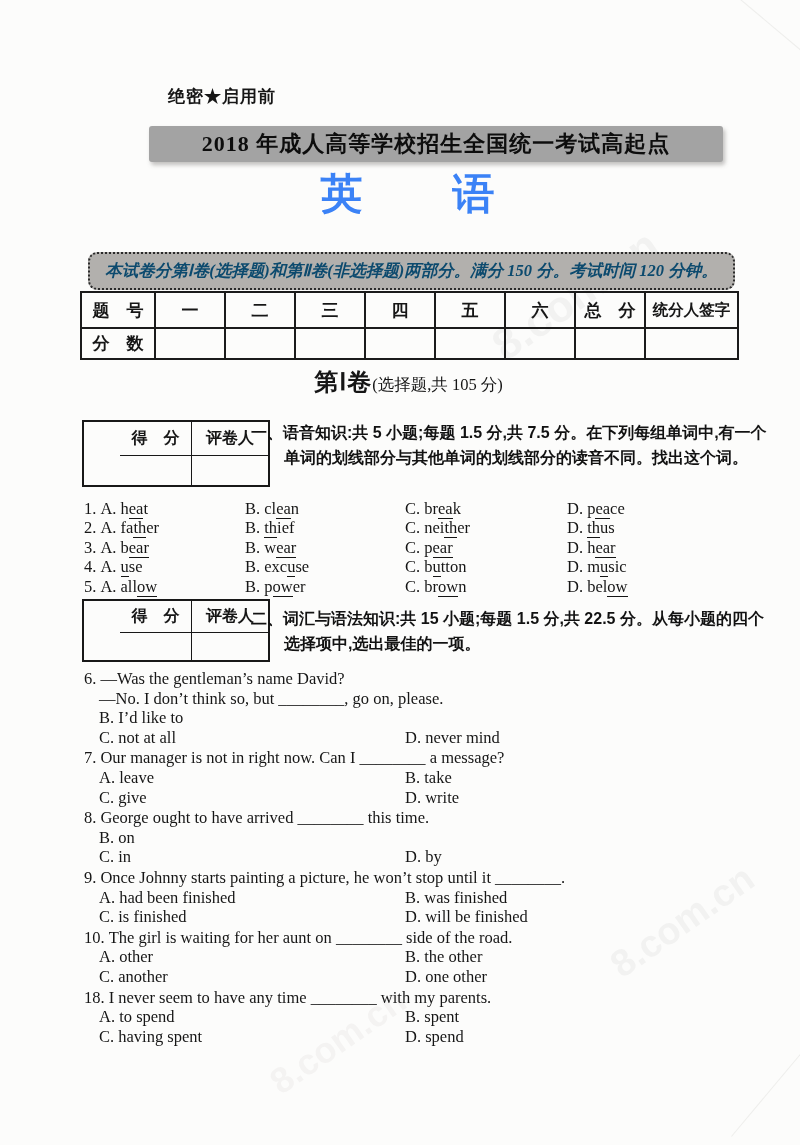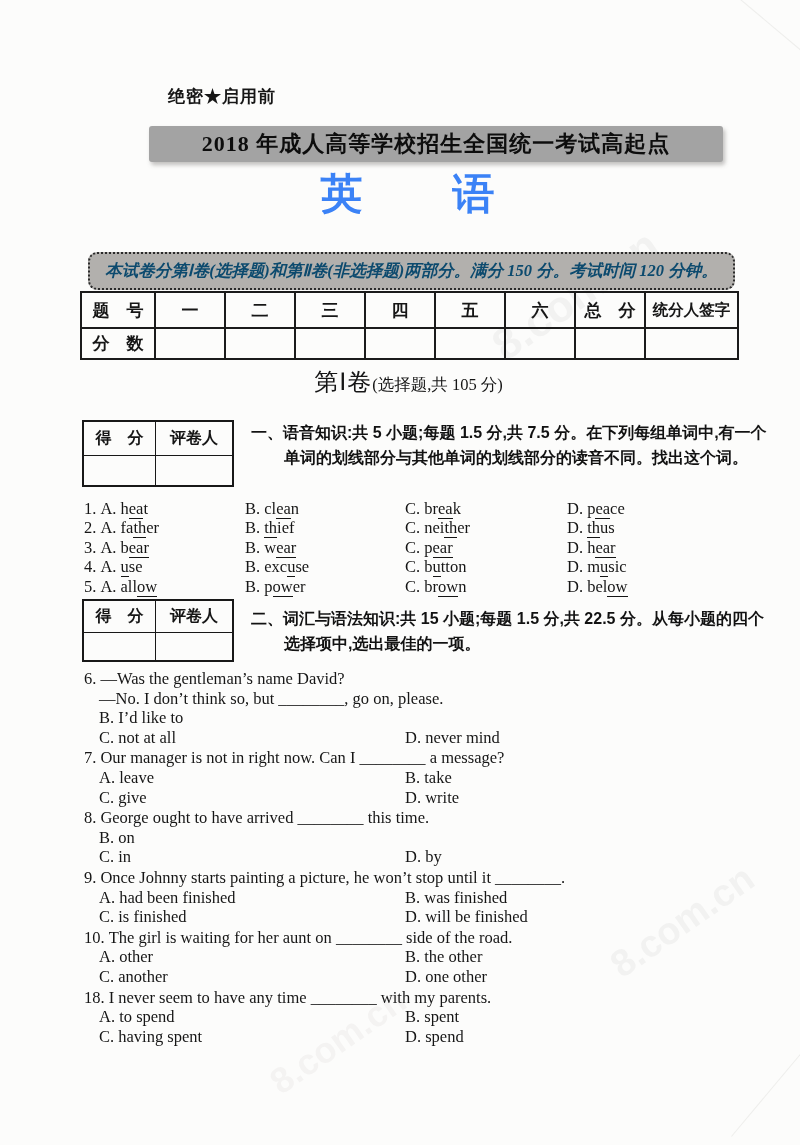--- a/index.html
+++ b/index.html
@@ -41,26 +41,26 @@
     border:2.4px solid #1b1b1b;text-align:center;vertical-align:middle;
     font-weight:700;font-size:17px;padding:0;margin-left:24px;
   }
   .score-table tr.hdr td{height:34px;}
   .score-table tr.val td{height:29px;}
   .score-table td.small{font-size:15.5px;}
   
   .part1{
     position:absolute;left:80px;top:366px;width:657px;text-align:center;
   }
-  .part1 .t{font-weight:400;font-size:24px;letter-spacing:1px;text-align:center;}
+  .part1 .t{font-weight:700;font-size:24px;letter-spacing:1px;text-align:center;}
   .part1 .s{font-size:16.5px;font-weight:400;}
   
   .grade-box{
     position:absolute;width:148px;border:2.4px solid #181818;background:transparent;
-    display:grid;grid-template-columns:72px 1fr;
+    display:grid;grid-template-columns:72px 1fr;padding-left:36px;
   }
   .grade-box .cell{
     display:flex;align-items:center;justify-content:center;
     font-weight:700;font-size:16px;
     border-right:1.6px solid #181818;border-bottom:1.6px solid #181818;
   }
   .grade-box .cell:nth-child(2n){border-right:none;}
   .grade-box .cell.empty{border-bottom:none;}
   #grade-box-1{left:82px;top:420px;}
   #grade-box-1 .cell{height:33px;}

